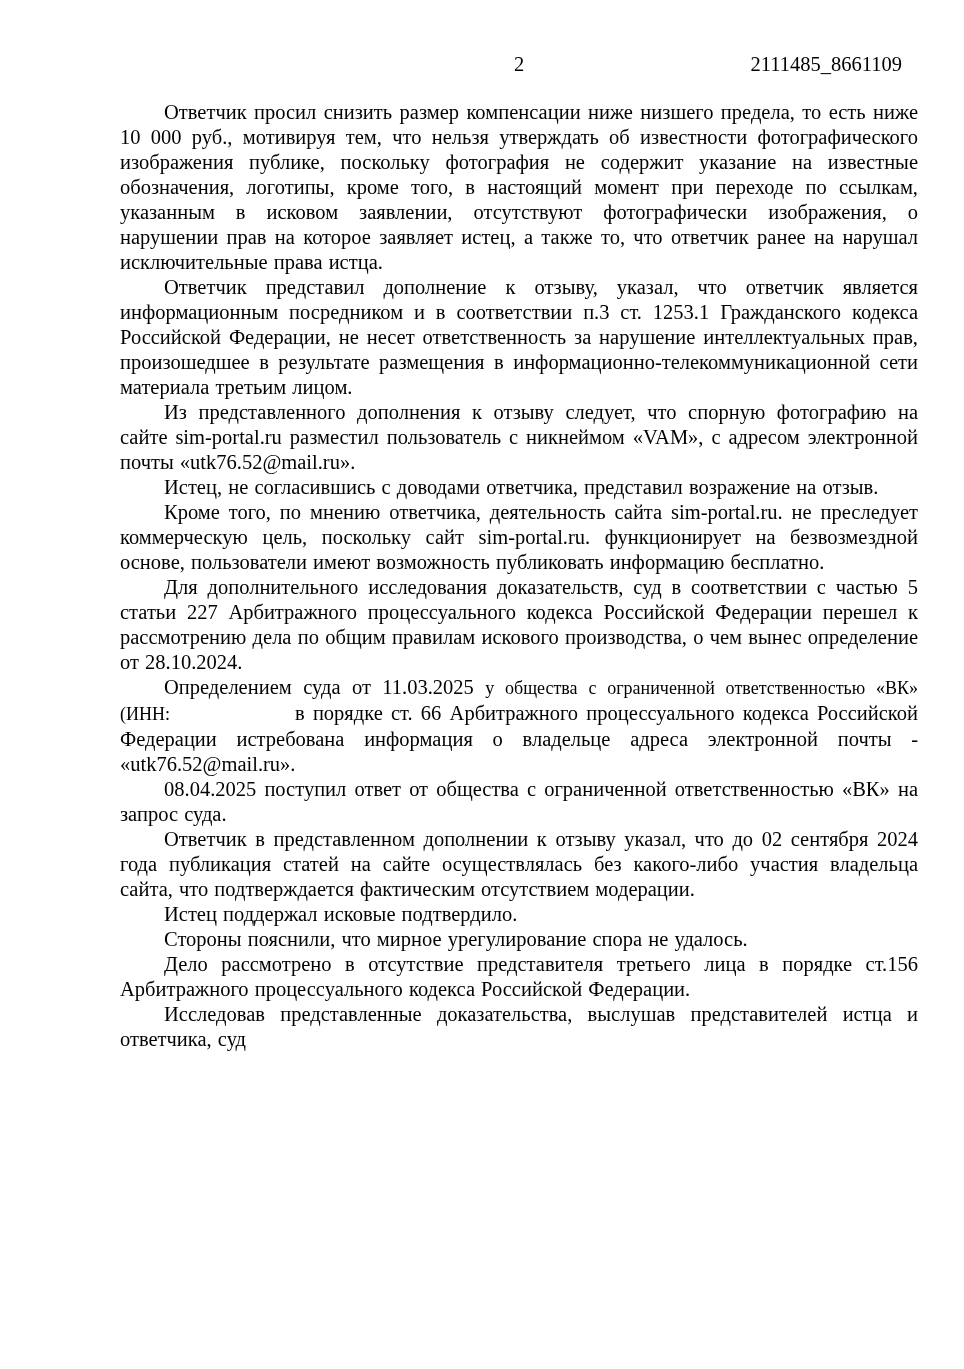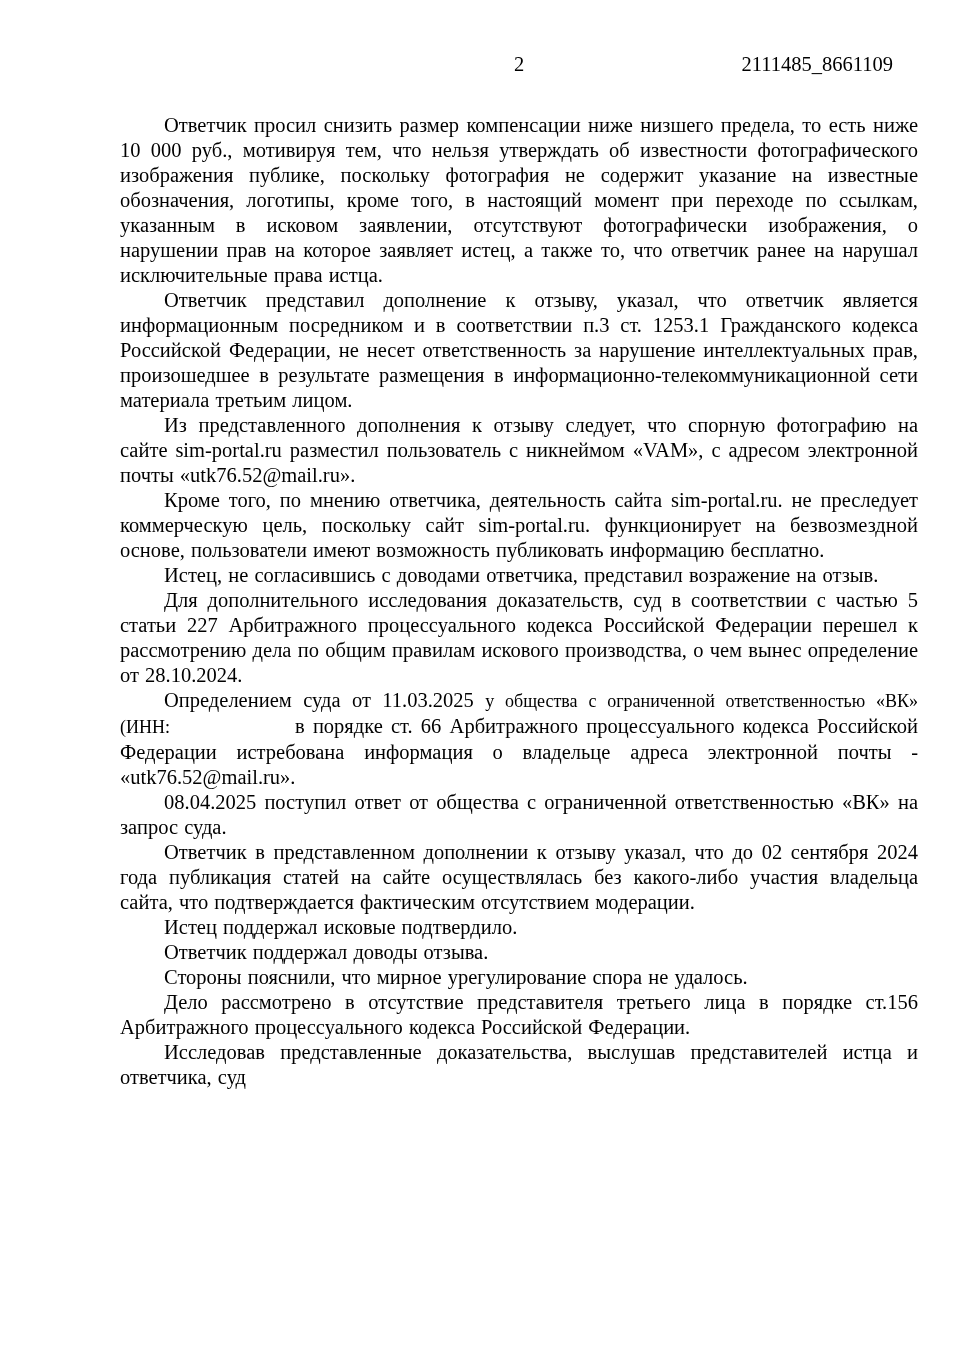--- a/index.html
+++ b/index.html
@@ -26,29 +26,28 @@
     line-height: 25px;
   }
   .page-number {
     position: absolute;
     left: 0;
     right: 0;
     text-align: center;
   }
   .doc-id {
     position: absolute;
-    right: 25px;
+    right: 16px;
     top: 0;
   }
   .content {
     position: absolute;
     top: 100px;
     left: 120px;
     width: 798px;
-    margin-top: 13px;
   }
   .content p {
     margin: 0;
     padding: 0;
     font-size: 20.5px;
     line-height: 25px;
     text-align: justify;
     text-indent: 44px;
     word-spacing: 1px;
   }
@@ -68,26 +67,25 @@
 
   <div class="header">
     <span class="page-number">2</span>
     <span class="doc-id">2111485_8661109</span>
   </div>
 
   <div class="content">
     <p>Ответчик просил снизить размер компенсации ниже низшего предела, то есть ниже 10 000 руб., мотивируя тем, что нельзя утверждать об известности фотографического изображения публике, поскольку фотография не содержит указание на известные обозначения, логотипы, кроме того, в настоящий момент при переходе по ссылкам, указанным в исковом заявлении, отсутствуют фотографически изображения, о нарушении прав на которое заявляет истец, а также то, что ответчик ранее на нарушал исключительные права истца.</p>
     <p>Ответчик представил дополнение к отзыву, указал, что ответчик является информационным посредником и в соответствии п.3 ст. 1253.1 Гражданского кодекса Российской Федерации, не несет ответственность за нарушение интеллектуальных прав, произошедшее в результате размещения в информационно-телекоммуникационной сети материала третьим лицом.</p>
     <p>Из представленного дополнения к отзыву следует, что спорную фотографию на сайте sim-portal.ru разместил пользователь с никнеймом «VAM», с адресом электронной почты «utk76.52@mail.ru».</p>
+    <p>Истец, не согласившись с доводами ответчика, представил возражение на отзыв.</p>
     <p>Кроме того, по мнению ответчика, деятельность сайта sim-portal.ru. не преследует коммерческую цель, поскольку сайт sim-portal.ru. функционирует на безвозмездной основе, пользователи имеют возможность публиковать информацию бесплатно.</p>
-    <p>Истец, не согласившись с доводами ответчика, представил возражение на отзыв.</p>
     <p>Для дополнительного исследования доказательств, суд в соответствии с частью 5 статьи 227 Арбитражного процессуального кодекса Российской Федерации перешел  к рассмотрению дела по общим правилам искового производства, о чем вынес определение от 28.10.2024.</p>
     <p><span>Определением суда от 11.03.2025 </span><span class="small-inline">у общества с ограниченной ответственностью «ВК» (ИНН:</span><span class="redacted-gap"></span><span>в порядке ст. 66 Арбитражного процессуального кодекса Российской Федерации истребована информация о владельце адреса электронной почты - «utk76.52@mail.ru».</span></p>
     <p>08.04.2025 поступил ответ от общества с ограниченной ответственностью «ВК» на запрос суда.</p>
     <p>Ответчик в представленном дополнении к отзыву указал, что до 02 сентября 2024 года публикация статей на сайте осуществлялась без какого-либо участия владельца сайта, что подтверждается фактическим отсутствием модерации.</p>
     <p>Истец поддержал исковые подтвердило.</p>
-    <p>Ответчик поддержал доводы отзыва.</p>
     <p>Стороны пояснили, что мирное урегулирование спора не удалось.</p>
     <p>Дело рассмотрено в отсутствие представителя третьего лица в порядке ст.156 Арбитражного процессуального кодекса Российской Федерации.</p>
     <p>Исследовав представленные доказательства, выслушав представителей истца и ответчика, суд</p>
   </div>
 
 </div>
 
 </body></html>

